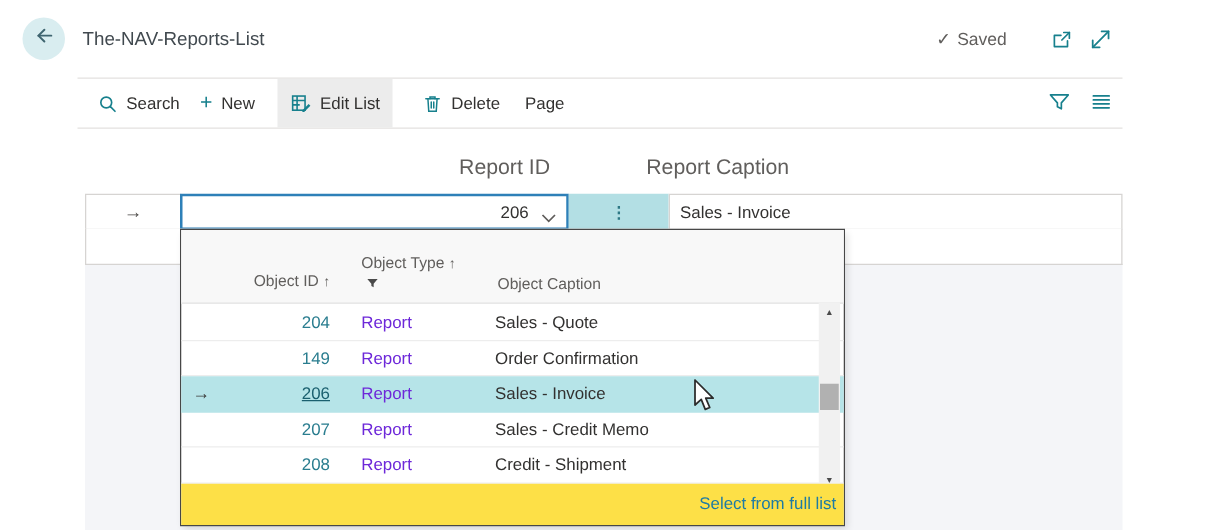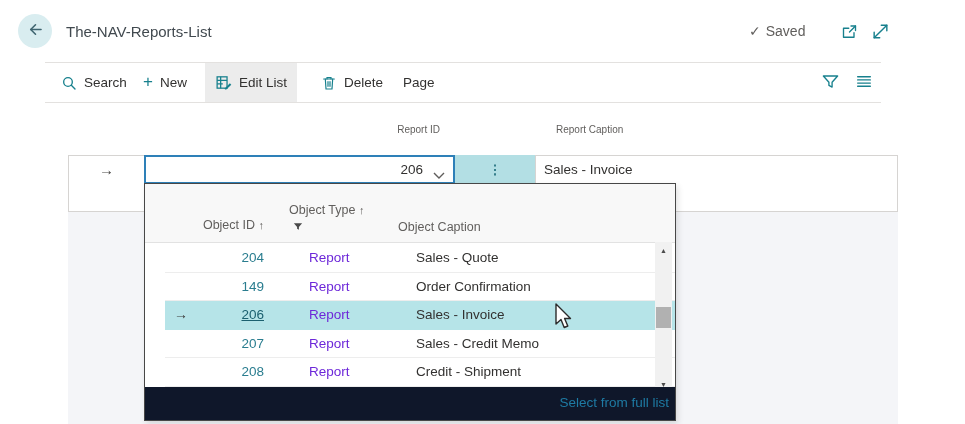--- a/index.html
+++ b/index.html
@@ -11,40 +11,40 @@
   
   .back-btn { left:18px; top:14px; width:34px; height:34px; border-radius:50%;
     background:#d9edf0; display:flex; align-items:center; justify-content:center; cursor:pointer; }
   .page-title { left:66px; top:23px; font-size:15px; color:#41494f; }
   .saved-wrap { left:749px; top:23px; font-size:14px; color:#605e5c; display:flex; gap:5px; align-items:center; }
   .hdr-icon { color:#17808d; cursor:pointer; }
   .icon-popout { left:840px; top:23px; }
   .icon-expand { left:871px; top:22px; }
 
   
-  .toolbar { left:45px; top:62px; width:836px; height:41px;
+  .toolbar { left:62px; top:62px; width:836px; height:41px;
     border-top:1px solid #e3e1df; border-bottom:1px solid #e3e1df; }
   .tb-item { position:absolute; top:0; height:39px; display:flex; align-items:center; gap:7px;
     font-size:13.5px; color:#323130; cursor:pointer; padding:0 10px; }
   .tb-item svg { display:block; }
   .tb-search { left:6px; }
   .tb-new { left:88px; }
   .tb-edit { left:160px; background:#ececec;text-align:right; }
   .tb-delete { left:266px; }
   .tb-page { left:348px; }
   .tb-plus { color:#17808d; font-size:17px; font-weight:400; line-height:1; margin-top:-2px; }
   .tb-right-icon { position:absolute; top:9px; cursor:pointer; }
   .tb-filter { left:776px; }
   .tb-list { left:809px; }
 
   
   .content-bg { left:68px; top:211px; width:830px; height:213px; background:#f4f5f8; }
-  .col-head { font-size:10px; color:#605e5c; top:124px; }
+  .col-head { font-size:17px; color:#605e5c; top:124px; }
   .col-head-id { left:300px; width:140px; text-align:right; }
-  .col-head-caption { left:556px; }
+  .col-head-caption { left:517px; }
 
   .row { background:#fff; border:1px solid #d6d4d2; }
   .row-selector { left:68px; top:155px; width:77px; height:29px;
     display:flex; align-items:center; justify-content:center; cursor:pointer; }
   .row-arrow { font-size:15px; color:#484644; }
   .row2 { left:68px; top:183px; width:830px; height:29px; border-top:none; }
 
   .id-cell { left:144px; top:155px; width:311px; height:29px; background:#fff;
     border:2px solid #2e80b8; }
   .id-input { width:100%; height:100%; border:none; outline:none; background:transparent;
@@ -63,38 +63,38 @@
   .dd-header { position:absolute; left:0; top:0; width:530px; height:59px; background:#f8f8f8;
     border-bottom:1px solid #e2e2e2; font-size:12.5px; color:#605e5c; }
   .dd-h-id { position:absolute; top:34px; right:411px; white-space:nowrap; cursor:pointer; }
   .dd-h-type { position:absolute; top:19px; left:144px; white-space:nowrap; cursor:pointer; }
   .dd-h-type-filter { position:absolute; top:37px; left:147px; }
   .dd-h-caption { position:absolute; top:36px; left:253px; white-space:nowrap; cursor:pointer; }
   .sort-arrow { font-size:11px; color:#605e5c; }
 
   .dd-rows { position:absolute; left:0; top:60px; width:530px; }
   .dd-row { position:relative; height:28.5px; border-bottom:1px solid #ededed;
-    font-size:13.5px; cursor:pointer;margin-left:20px; }
+    font-size:13.5px; cursor:pointer; }
   .dd-row.selected { background:#b6e4e8; border-bottom:1px solid #b6e4e8; }
   .dd-sel-arrow { position:absolute; left:9px; top:5px; font-size:14px; color:#3b3a39; }
   .dd-id { position:absolute; top:6px; right:411px; color:#2a7d8f; }
   .dd-row.selected .dd-id { color:#1b606f; text-decoration:underline; }
   .dd-type { position:absolute; top:6px; left:144px; color:#6d28d9; }
   .dd-caption { position:absolute; top:6px; left:251px; color:#323130; }
 
   .dd-scrollbar { position:absolute; right:3px; top:58px; width:17px; height:150px;
     background:#f1f1f1; }
   .sb-btn { position:absolute; left:0; width:17px; height:16px; display:flex;
     align-items:center; justify-content:center; font-size:7px; color:#4b4b4b; cursor:pointer; }
   .sb-up { top:0; }
   .sb-down { bottom:0; }
   .sb-thumb { position:absolute; left:1px; top:65px; width:15px; height:21px;
     background:#b1b1b1; cursor:grab; }
 
-  .dd-footer { position:absolute; left:0; bottom:0; width:530px; height:33px; background:#0f172a; }
+  .dd-footer { position:absolute; left:0; bottom:0; width:530px; height:33px; background:#fde047; }
   .dd-link { position:absolute; right:6px; top:8px; font-size:13.5px; color:#1e7ba4; cursor:pointer; }
 
   .cursor { left:553px; top:302px; pointer-events:none; }
 </style>
 </head>
 <body>
 
 <div id="page">
 
   <div class="abs back-btn">

